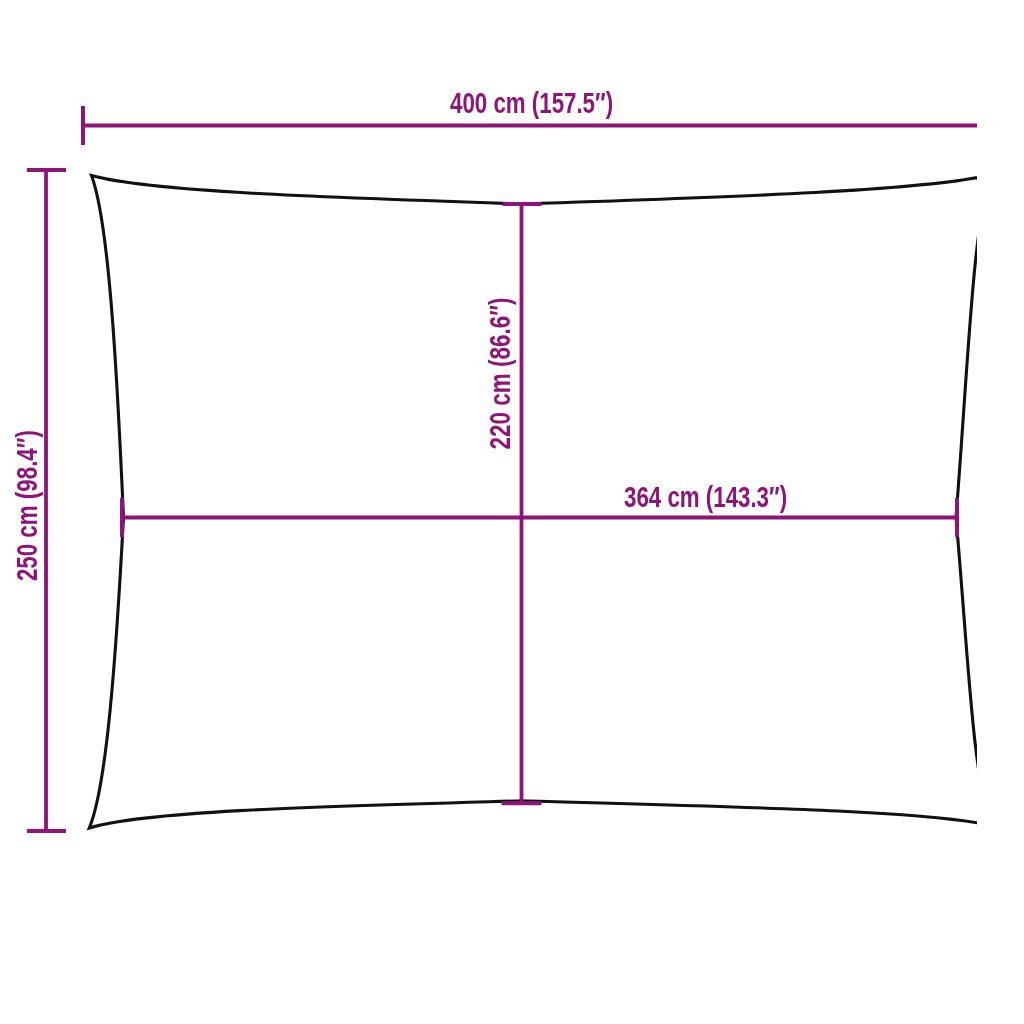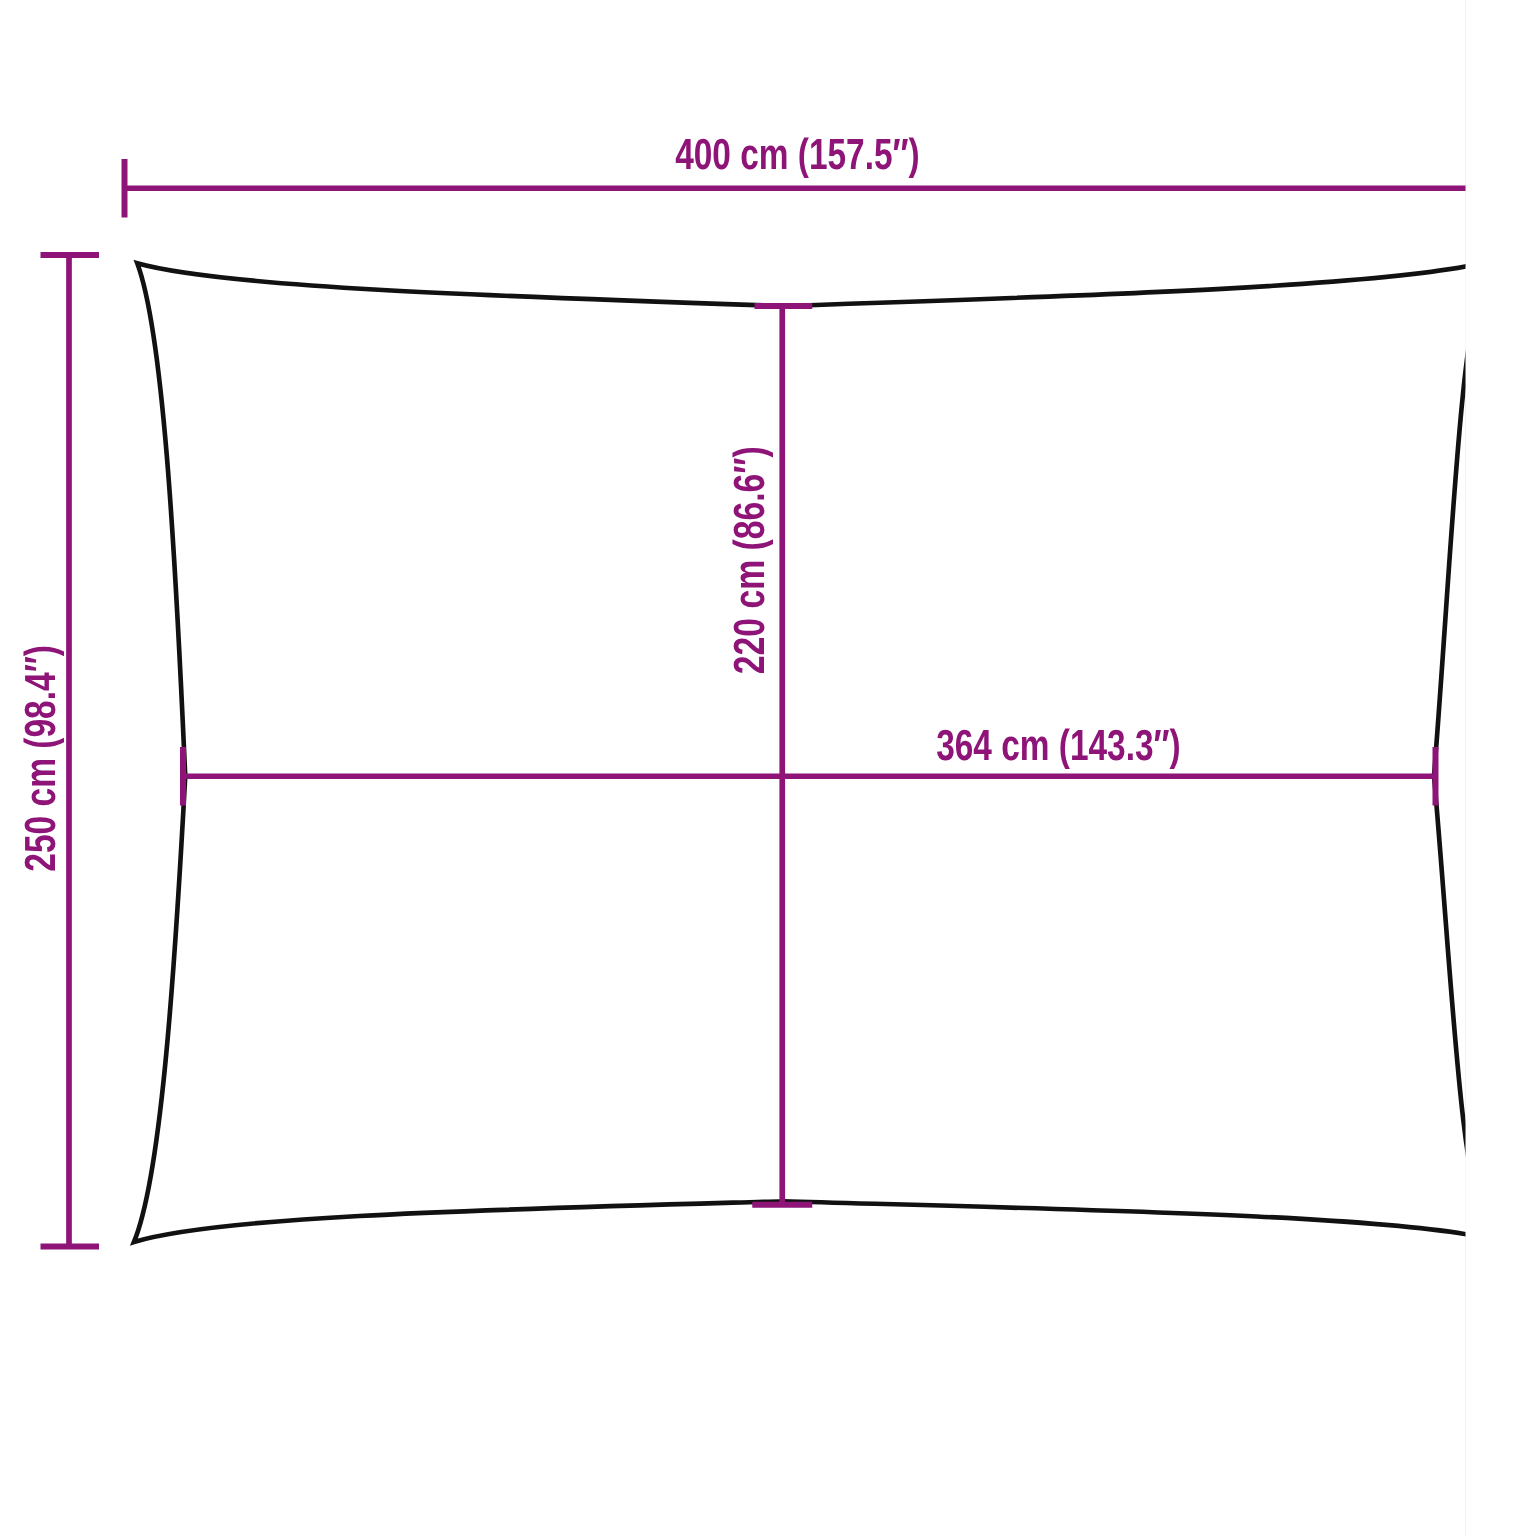--- a/index.html
+++ b/index.html
@@ -1,16 +1,16 @@
 <!DOCTYPE html>
 <html><head>
 <meta charset="utf-8">
 <style>
   html,body{margin:0;padding:0;background:#ffffff;}
-  .wrap{width:977px;height:1024px;position:relative;background:#fdba74;overflow:hidden;}
+  .wrap{width:977px;height:1024px;position:relative;background:#be185d;overflow:hidden;}
   text{font-family:"Liberation Sans", sans-serif;font-weight:bold;fill:#8e1478;}
 </style>
 </head>
 <body>
 <div class="wrap">
 <svg width="1024" height="1024" viewBox="0 0 1024 1024" xmlns="http://www.w3.org/2000/svg">
 
   <rect x="0" y="0" width="1024" height="1024" fill="#ffffff"></rect>
 
   <path d="M 91.5,175.5 C 148.3,191.5 322.8,197.3 522,204 C 738.7,196.8 928.5,190.5 991.6,174.6 C 973,220.2 968.5,358.9 956,517.3 C 968.5,659.8 973,784.6 992.4,825.8 C 928.5,810.7 738.7,806.9 522,800.8 C 321.9,806.5 146.6,810.5 89.3,828 C 106.7,786.3 115.8,660.8 123.5,517.5 C 116.5,359.5 108.5,221.1 91.5,175.5 Z" fill="#ffffff" stroke="#111111" stroke-width="3.1" stroke-linejoin="miter"></path>

